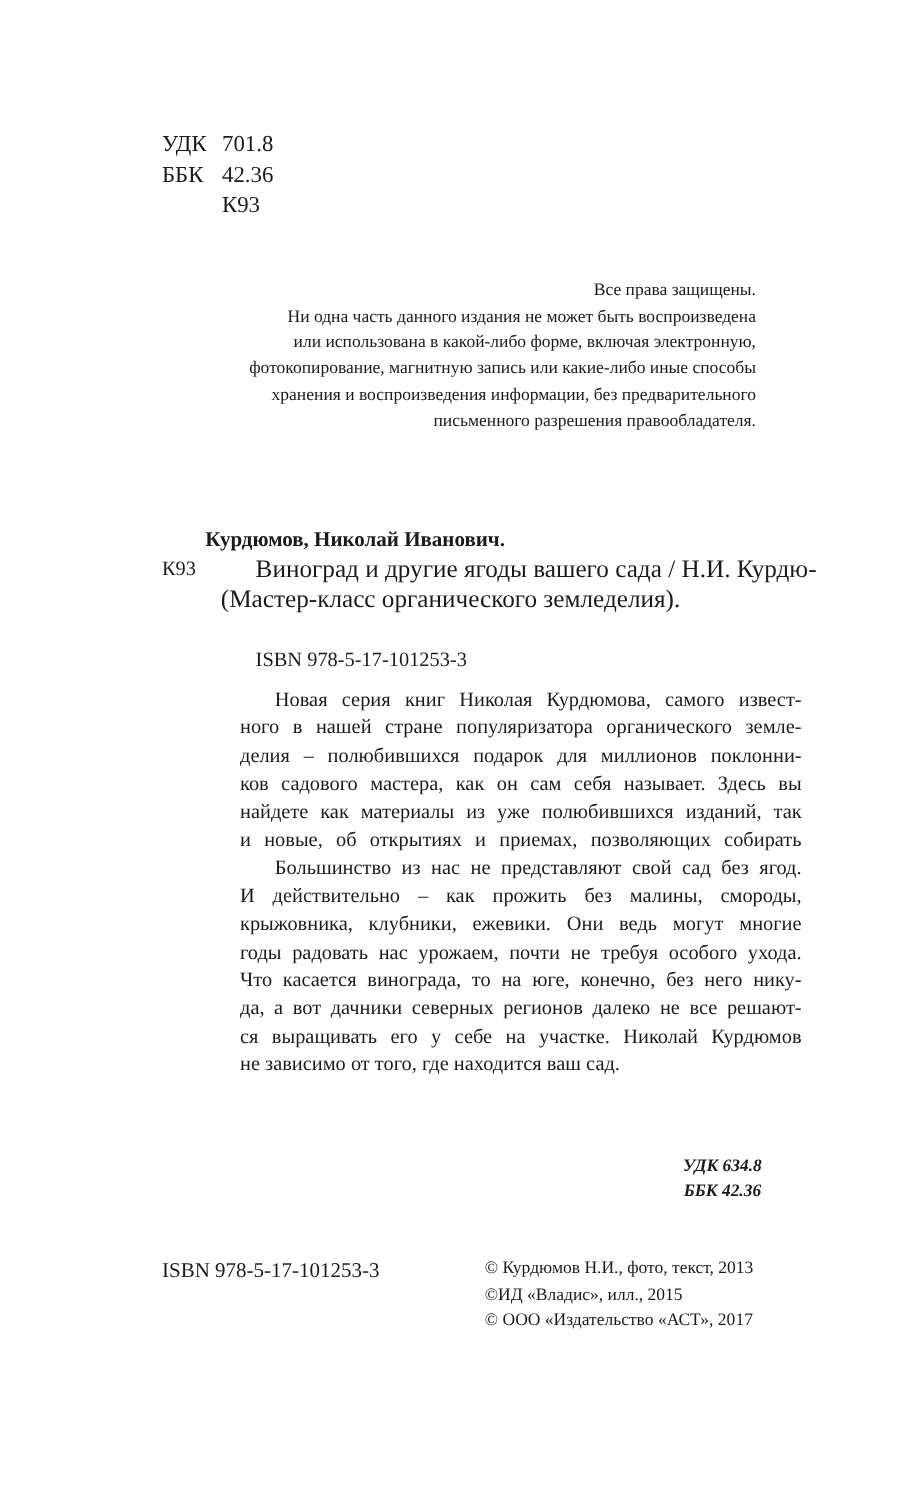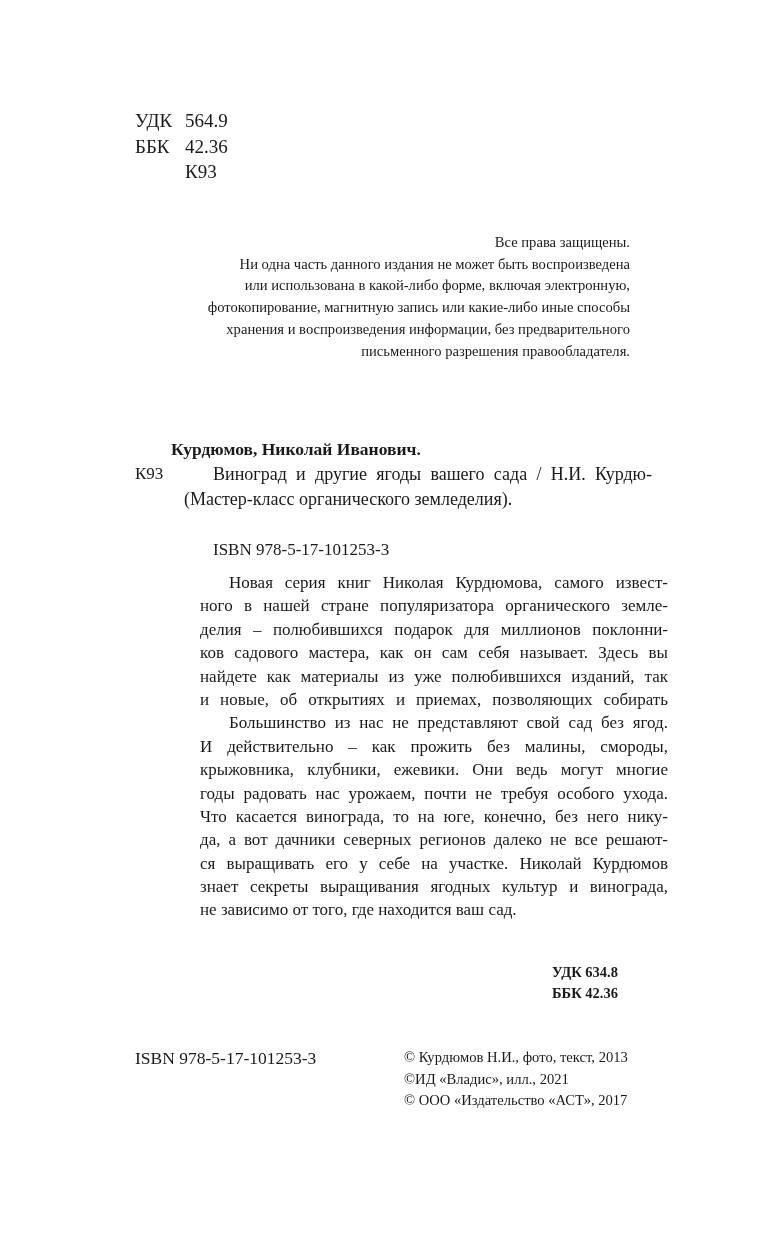--- a/index.html
+++ b/index.html
@@ -50,21 +50,21 @@
     .k93-side {
       left: 135px;
       top: 462px;
       font-size: 17px;
       line-height: 24px;
     }
     .biblio {
       left: 184px;
       top: 462px;
       width: 468px;
-      font-size: 18px;
+      font-size: 21px;
       line-height: 24.5px;
     }
     .biblio-line {
       text-align: justify;
       text-align-last: justify;
       white-space: nowrap;
     }
     .biblio-line.first { padding-left: 29px; }
     .biblio-line.last { text-align-last: left; }
 
@@ -90,24 +90,25 @@
       white-space: nowrap;
       height: 23.4px;
     }
     .ann-line.indent { padding-left: 29px; }
     .ann-line.last { text-align-last: left; }
 
     .codes-right {
       left: 552px;
       top: 962px;
       width: 100px;
-      text-align: left;
+      text-align: center;
       font-size: 14.5px;
       font-weight: bold;
       line-height: 21px;
+      font-style: italic;
     }
 
     .isbn-bottom {
       left: 135px;
       top: 1046px;
       font-size: 17.5px;
       line-height: 24px;
       white-space: nowrap;
     }
     .copyrights {
@@ -117,21 +118,21 @@
       line-height: 21.5px;
       white-space: nowrap;
     }
   </style>
 </head>
 <body>
 
 <div class="abs class-block">
   <div class="class-row">
     <span class="class-label">УДК</span>
-    <span class="class-value">564.9</span>
+    <span class="class-value">701.8</span>
   </div>
   <div class="class-row">
     <span class="class-label">ББК</span>
     <span class="class-value">42.36</span>
   </div>
   <div class="class-row">
     <span class="class-label"></span>
     <span class="class-value">К93</span>
   </div>
 </div>
@@ -160,27 +161,26 @@
   <div class="ann-line">ков садового мастера, как он сам себя называет. Здесь вы</div>
   <div class="ann-line">найдете как материалы из уже полюбившихся изданий, так</div>
   <div class="ann-line">и новые, об открытиях и приемах, позволяющих собирать</div>
   <div class="ann-line indent">Большинство из нас не представляют свой сад без ягод.</div>
   <div class="ann-line">И действительно – как прожить без малины, смороды,</div>
   <div class="ann-line">крыжовника, клубники, ежевики. Они ведь могут многие</div>
   <div class="ann-line">годы радовать нас урожаем, почти не требуя особого ухода.</div>
   <div class="ann-line">Что касается винограда, то на юге, конечно, без него нику-</div>
   <div class="ann-line">да, а вот дачники северных регионов далеко не все решают-</div>
   <div class="ann-line">ся выращивать его у себе на участке. Николай Курдюмов</div>
-  <div class="ann-line">знает секреты выращивания ягодных культур и винограда,</div>
   <div class="ann-line last">не зависимо от того, где находится ваш сад.</div>
 </div>
 
 <div class="abs codes-right">
   <div>УДК 634.8</div>
   <div>ББК 42.36</div>
 </div>
 
 <div class="abs isbn-bottom">ISBN 978-5-17-101253-3</div>
 <div class="abs copyrights">
   <div>© Курдюмов Н.И., фото, текст, 2013</div>
-  <div>©ИД «Владис», илл., 2021</div>
+  <div>©ИД «Владис», илл., 2015</div>
   <div>© ООО «Издательство «АСТ», 2017</div>
 </div>
 
 </body></html>

